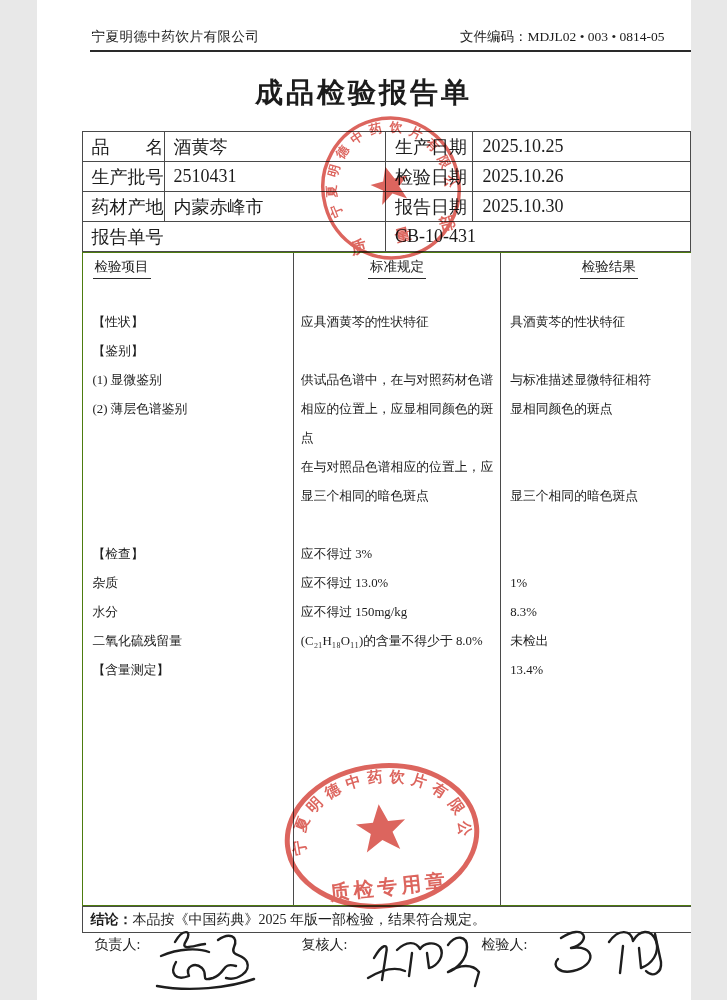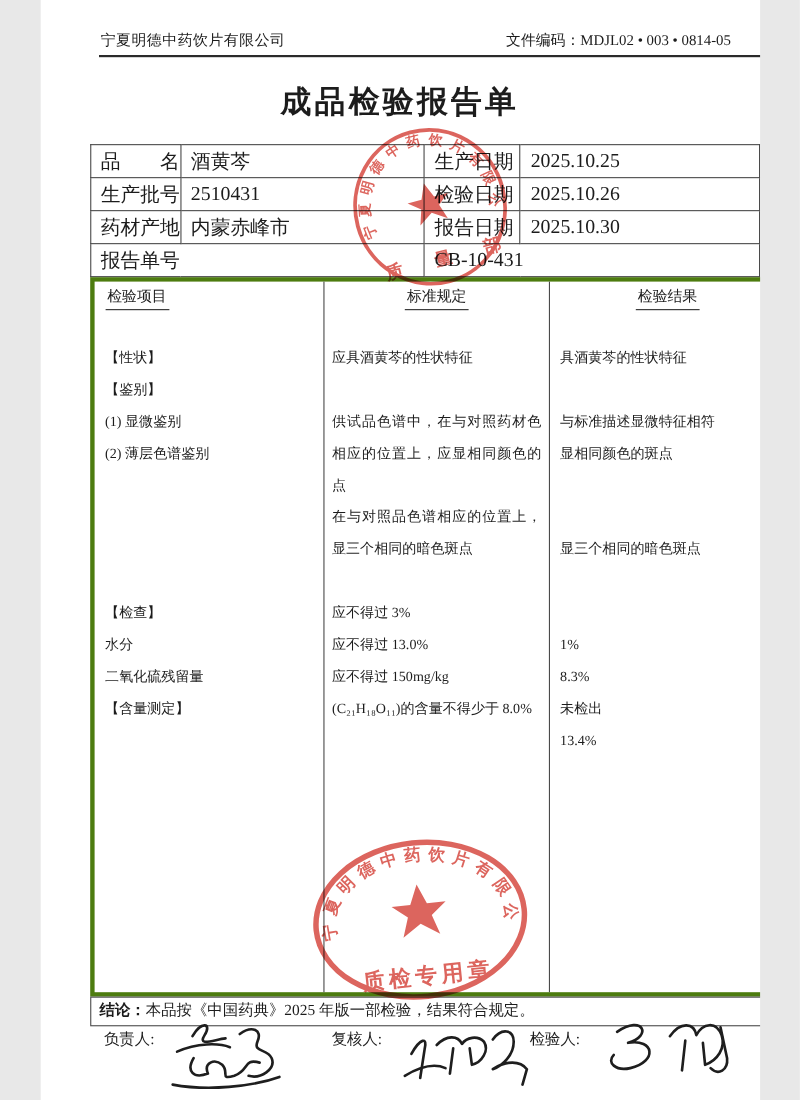--- a/index.html
+++ b/index.html
@@ -12,21 +12,21 @@
   
   .title{position:absolute;left:0;right:0;top:74px;text-align:center;font-size:28px;
          font-weight:bold;letter-spacing:3px;}
   
   .info{position:absolute;left:45px;top:131px;border-collapse:collapse;table-layout:fixed;}
   .info td{border:1px solid #4a4a4a;height:29px;font-size:18px;padding:0 0 0 9px;
            white-space:nowrap;overflow:hidden;}
   .info td.val{padding-left:9px;}
   
   .insp{position:absolute;left:45px;top:252px;width:627px;height:654px;
-        border:4px solid #4d7c0f;display:flex;box-sizing:border-box;}
+        border:1px solid #4d7c0f;display:flex;box-sizing:border-box;}
   .col{box-sizing:border-box;overflow:hidden;}
   .c1{width:212px;border-right:1px solid #4a4a4a;padding-left:10px;}
   .c2{width:208px;border-right:1px solid #4a4a4a;padding:0 7px;}
   .c3{width:207px;padding-left:9px;}
   .colhead{height:50px;padding-top:5px;font-size:13.5px;}
   .colhead.center{text-align:center;}
   .uline{display:inline-block;border-bottom:1px solid #2a2a2a;padding:0 2px 2px 2px;}
   .tline{height:29px;line-height:29px;font-size:12.8px;white-space:nowrap;}
   .tline.just{text-align:justify;text-align-last:justify;white-space:normal;height:29px;overflow:hidden;}
   
@@ -98,20 +98,21 @@
         <div class="colhead"><span class="uline">检验项目</span></div>
         <div class="tline">【性状】</div>
         <div class="tline">【鉴别】</div>
         <div class="tline">(1) 显微鉴别</div>
         <div class="tline">(2) 薄层色谱鉴别</div>
         <div class="tline">&nbsp;</div>
         <div class="tline">&nbsp;</div>
         <div class="tline">&nbsp;</div>
         <div class="tline">&nbsp;</div>
         <div class="tline">【检查】</div>
+        <div class="tline">杂质</div>
         <div class="tline">水分</div>
         <div class="tline">二氧化硫残留量</div>
         <div class="tline">【含量测定】</div>
         <div class="tline">&nbsp;</div>
       </div>
       <div class="col c2">
         <div class="colhead center"><span class="uline">标准规定</span></div>
         <div class="tline">应具酒黄芩的性状特征</div>
         <div class="tline">&nbsp;</div>
         <div class="tline just">供试品色谱中，在与对照药材色谱</div>

